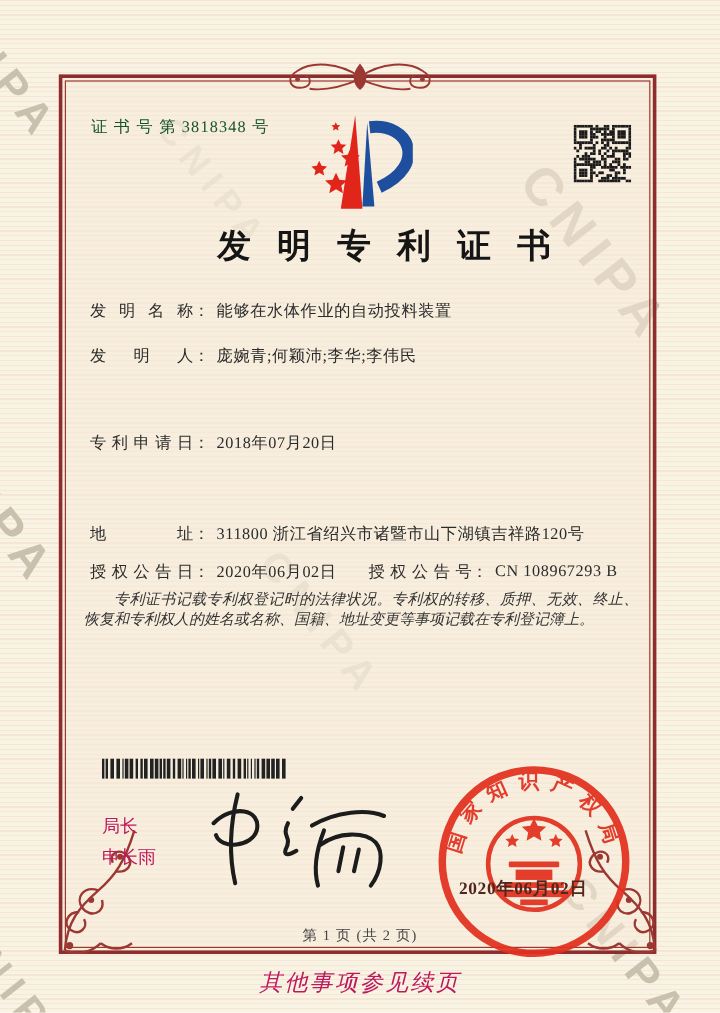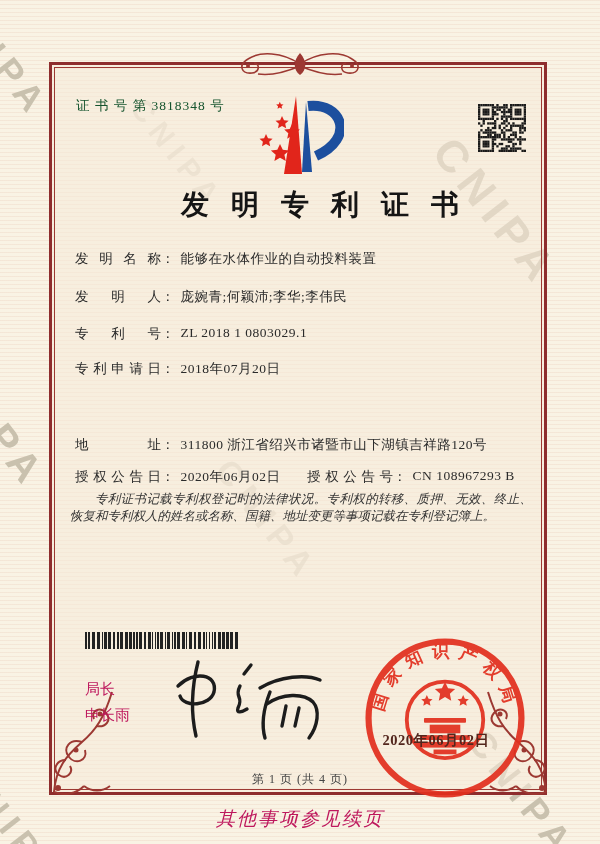--- a/index.html
+++ b/index.html
@@ -394,23 +394,20 @@
     </svg>
 
   <div id="doc-title" class="abs">发明专利证书</div>
 
   <div class="abs field-row" style="top:250px;">
     <span class="f-label">发明名称</span><span class="f-colon">：</span><span class="f-value">能够在水体作业的自动投料装置</span>
   </div>
   <div class="abs field-row" style="top:288px;">
     <span class="f-label">发明人</span><span class="f-colon">：</span><span class="f-value">庞婉青;何颖沛;李华;李伟民</span>
   </div>
-  <div class="abs field-row" style="top:325px;">
-    <span class="f-label">专利号</span><span class="f-colon">：</span><span class="f-value">ZL 2018 1 0803029.1</span>
-  </div>
   <div class="abs field-row" style="top:360px;">
     <span class="f-label">专利申请日</span><span class="f-colon">：</span><span class="f-value">2018年07月20日</span>
   </div>
   <div class="abs field-row" style="top:436px;font-family:Liberation Serif, serif;">
     <span class="f-label">地址</span><span class="f-colon">：</span><span class="f-value">311800 浙江省绍兴市诸暨市山下湖镇吉祥路120号</span>
   </div>
 
   <div class="abs field-row" style="top:468px;">
     <span class="f-label">授权公告日</span><span class="f-colon">：</span><span class="f-value">2020年06月02日</span>
     <span id="grant-no-pair">
@@ -502,16 +499,16 @@
         <rect x="68" y="90" width="44" height="5" rx="1"></rect>
         <rect x="74" y="97" width="32" height="9"></rect>
         <rect x="64" y="108" width="52" height="5"></rect>
         <rect x="60" y="115" width="60" height="6"></rect>
         <rect x="78" y="123" width="24" height="5"></rect>
       </g>
     </g>
   </svg>
   <div id="seal-date" class="abs">2020年06月02日</div>
 
-  <div id="page-num" class="abs">第 1 页 (共 4 页)</div>
+  <div id="page-num" class="abs">第 1 页 (共 2 页)</div>
   <div id="continuation" class="abs">其他事项参见续页</div>
 
 </div>
 
 </body></html>

